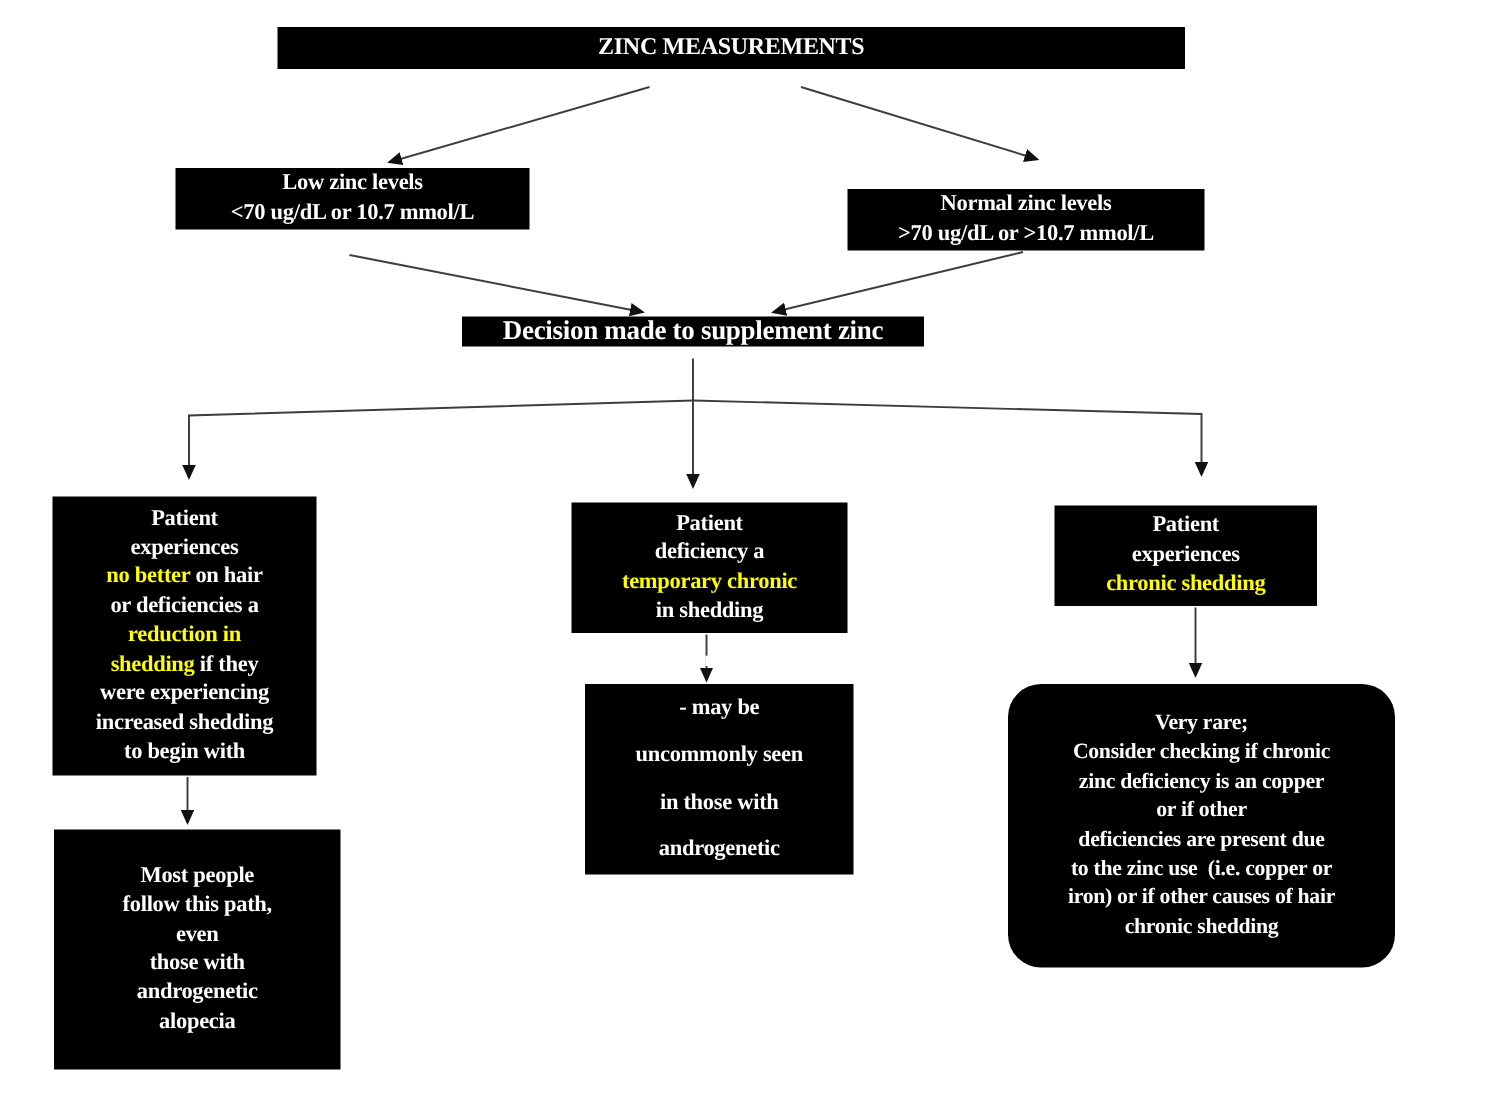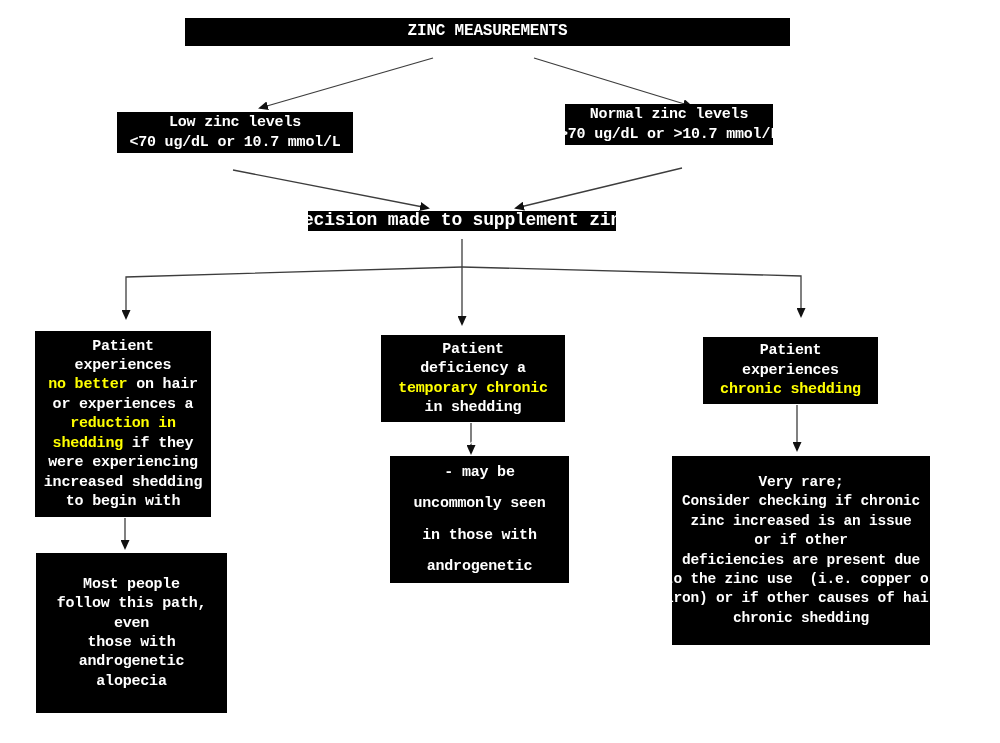--- a/index.html
+++ b/index.html
@@ -8,21 +8,21 @@
     --node-text:#ffffff;
     --hl:#ffff00;
     --arrow-line:#3d3d3d;
     --arrow-head:#111111;
   }
   html,body{margin:0;padding:0;background:var(--bg);}
   .canvas{
     position:relative;
     width:1000px;height:743px;
     background:var(--bg);
-    font-family:Liberation Mono, monospace;
+    font-family:Liberation Serif, serif;
     overflow:hidden;
   }
   .edges{position:absolute;left:0;top:0;width:1000px;height:743px;}
   .edge{fill:none;stroke:var(--arrow-line);stroke-width:1.3;}
   .node{
     position:absolute;
     background:var(--node-bg);
     color:var(--node-text);
     font-weight:bold;
     text-align:center;
@@ -62,32 +62,32 @@
       <polyline points="797,405 797,450" class="edge" marker-end="url(#arrowhead)"></polyline>
     </svg>
 
   <div class="node" style="left: 185px; top: 18px; width: 605px; height: 28px; font-size: 16px;">
       <div class="line"><span>ZINC MEASUREMENTS</span></div>
     </div>
   <div class="node" style="left: 117px; top: 112px; width: 236px; height: 41px; font-size: 15px; align-items: center;">
       <div class="line"><span>Low zinc levels</span></div>
       <div class="line"><span>&lt;70 ug/dL or 10.7 mmol/L</span></div>
     </div>
-  <div class="node" style="left: 565px; top: 104px; width: 208px; height: 41px; font-size: 15px;">
+  <div class="node" style="left: 565px; top: 126px; width: 238px; height: 41px; font-size: 15px;">
       <div class="line"><span>Normal zinc levels</span></div>
       <div class="line"><span>&gt;70 ug/dL or &gt;10.7 mmol/L</span></div>
     </div>
   <div class="node" style="left: 308px; top: 211px; width: 308px; height: 20px; font-size: 18px;">
       <div class="line"><span>Decision made to supplement zinc</span></div>
     </div>
   <div class="node" style="left: 35px; top: 331px; width: 176px; height: 186px; font-size: 15px;">
       <div class="line"><span>Patient</span></div>
       <div class="line"><span>experiences</span></div>
       <div class="line"><span class="hl">no better</span><span> on hair</span></div>
-      <div class="line"><span>or experiences a</span></div>
+      <div class="line"><span>or deficiencies a</span></div>
       <div class="line"><span class="hl">reduction in</span></div>
       <div class="line"><span class="hl">shedding</span><span> if they</span></div>
       <div class="line"><span>were experiencing</span></div>
       <div class="line"><span>increased shedding</span></div>
       <div class="line"><span>to begin with</span></div>
     </div>
   <div class="node" style="left: 381px; top: 335px; width: 184px; height: 87px; font-size: 15px;">
       <div class="line"><span>Patient</span></div>
       <div class="line"><span>deficiency a</span></div>
       <div class="line"><span class="hl">temporary chronic</span></div>
@@ -107,24 +107,24 @@
       <div class="line"><span>alopecia</span></div>
     </div>
   <div class="node" style="left: 390px; top: 456px; width: 179px; height: 127px; font-size: 15px; gap: 12px;">
       <div class="line"><span>Very uncommon</span></div>
       <div class="line"><span>- may be</span></div>
       <div class="line"><span>uncommonly seen</span></div>
       <div class="line"><span>in those with</span></div>
       <div class="line"><span>androgenetic</span></div>
       <div class="line"><span>alopecia</span></div>
     </div>
-  <div class="node" style="left: 672px; top: 456px; width: 258px; height: 189px; font-size: 14.5px;">
+  <div class="node" style="left: 672px; top: 456px; width: 258px; height: 189px; font-size: 14.5px; border-radius: 22px;">
       <div class="line"><span>Very rare;</span></div>
       <div class="line"><span>Consider checking if chronic</span></div>
-      <div class="line"><span>zinc increased is an issue</span></div>
+      <div class="line"><span>zinc deficiency is an copper</span></div>
       <div class="line"><span>or if other</span></div>
       <div class="line"><span>deficiencies are present due</span></div>
       <div class="line"><span>to the zinc use  (i.e. copper or</span></div>
       <div class="line"><span>iron) or if other causes of hair</span></div>
       <div class="line"><span>chronic shedding</span></div>
     </div>
 
 </div>
 
 </body></html>

